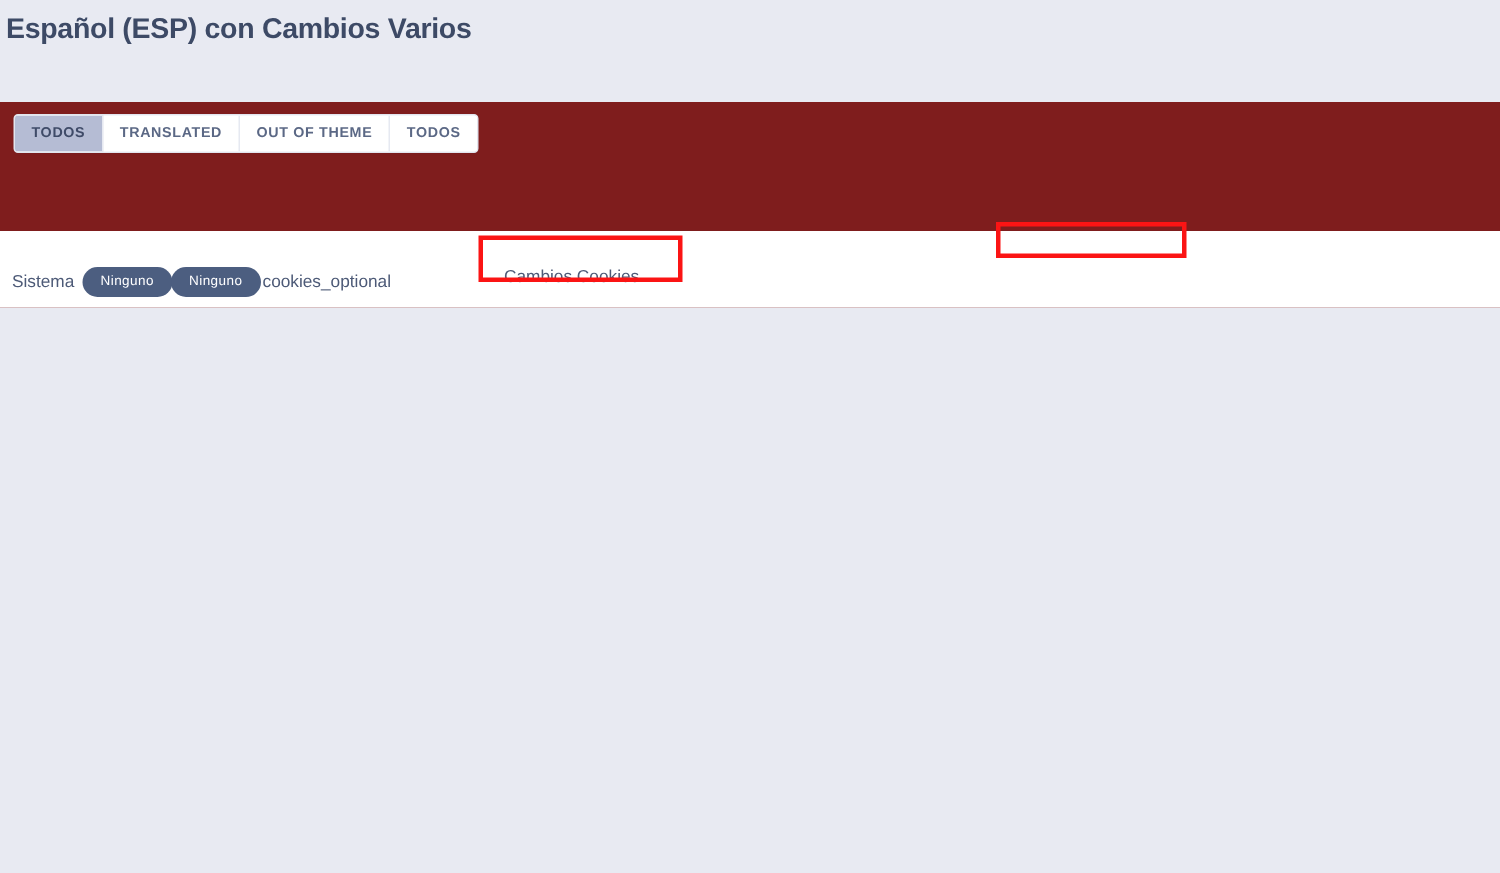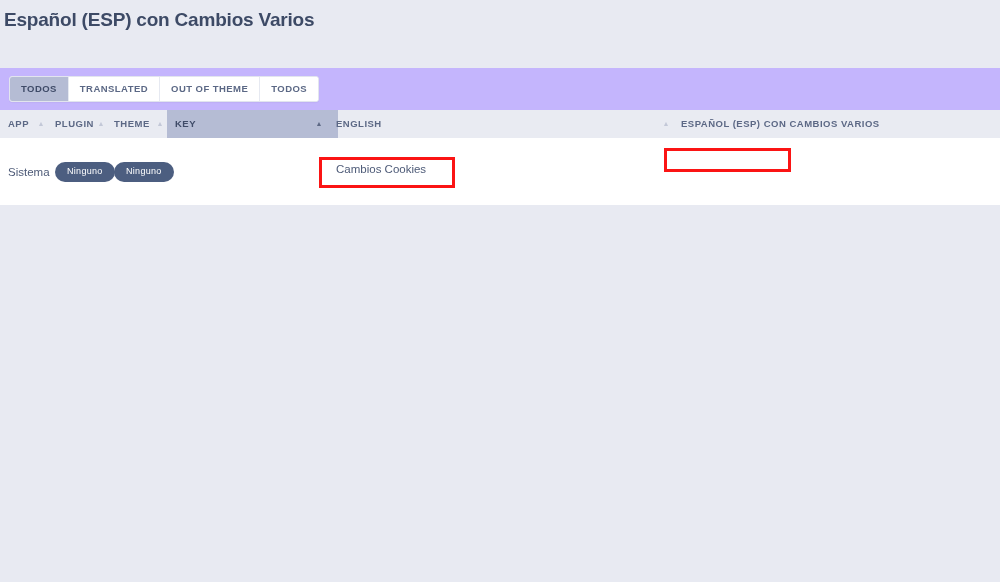--- a/index.html
+++ b/index.html
@@ -28,21 +28,21 @@
     white-space: nowrap;
   }
 
   
   .panel {
     position: absolute;
     left: 0;
     top: 68px;
     width: 1000px;
     height: 137px;
-    background: #c4b5fd;
+    background: #7f1d1d;
     overflow: hidden;
   }
 
   
   .tabbar {
     position: absolute;
     left: 9px;
     top: 8px;
     display: flex;
     border: 1px solid #e2e5ee;
@@ -102,21 +102,21 @@
     text-align: center;
     font-size: 7px;
     color: #c3c8d8;
   }
   .caret.active { color: #5d6885; }
 
   
   .row {
     position: absolute;
     left: 0;
-    top: 70px;
+    top: 86px;
     width: 1000px;
     height: 67px;
     background: #ffffff;
     border-bottom: 1px solid #ef4444;
   }
   .cell {
     position: absolute;
     top: 0;
     height: 67px;
     display: flex;
@@ -174,52 +174,34 @@
 
 <div class="panel">
 
   <div class="tabbar">
     <div class="tab active">TODOS</div>
     <div class="tab">TRANSLATED</div>
     <div class="tab">OUT OF THEME</div>
     <div class="tab">TODOS</div>
   </div>
 
-  <div class="thead">
-
-    <div class="th" style="left:8px;">APP</div>
-    <div class="caret" style="left:36px;">▲</div>
-
-    <div class="th" style="left:55px;">PLUGIN</div>
-    <div class="caret" style="left:96px;">▲</div>
-
-    <div class="th" style="left:114px;">THEME</div>
-    <div class="caret" style="left:155px;">▲</div>
-
-    <div class="th keycol" style="left:167px; width:163px; padding-left:8px;">KEY</div>
-    <div class="caret active" style="left:314px;">▲</div>
-
-    <div class="th" style="left:336px;">ENGLISH</div>
-    <div class="caret" style="left:661px;">▲</div>
-
-    <div class="th" style="left:681px;">ESPAÑOL (ESP) CON CAMBIOS VARIOS</div>
-  </div>
 
   <div class="row">
 
     <div class="cell" style="left:8px;">Sistema</div>
 
     <div class="cell" style="left:55px;">
       <span class="pill">Ninguno</span>
     </div>
 
     <div class="cell" style="left:114px;">
       <span class="pill">Ninguno</span>
     </div>
 
+    <div class="cell" style="left:175px;">cookies_optional</div>
 
     <div class="english-val">Cambios Cookies</div>
 
   </div>
 
 </div>
 
 <div class="annot" id="annot-english"></div>
 <div class="annot" id="annot-translation"></div>
 

